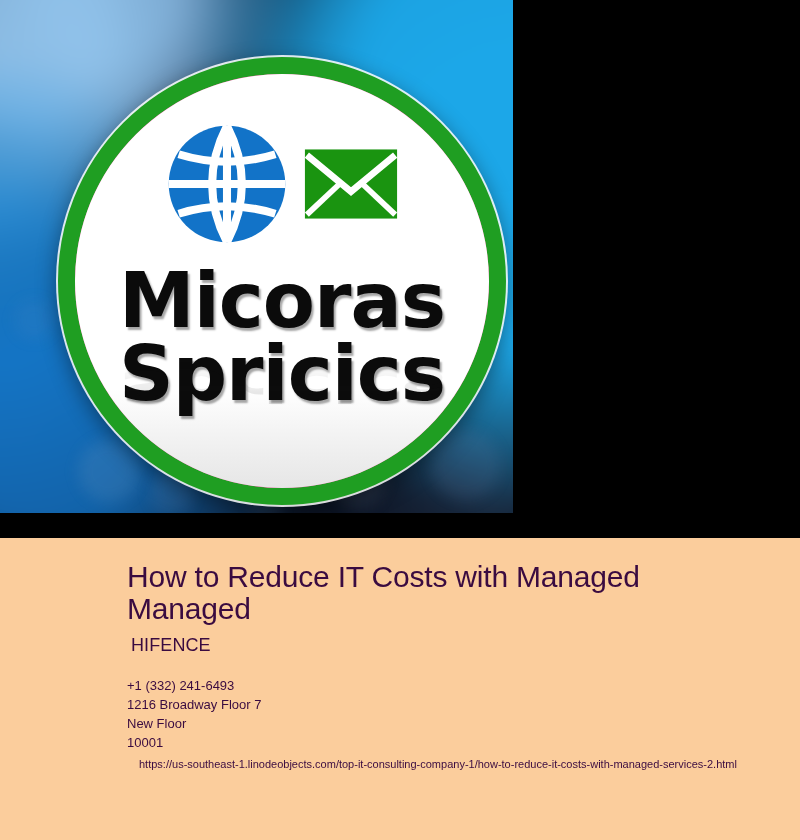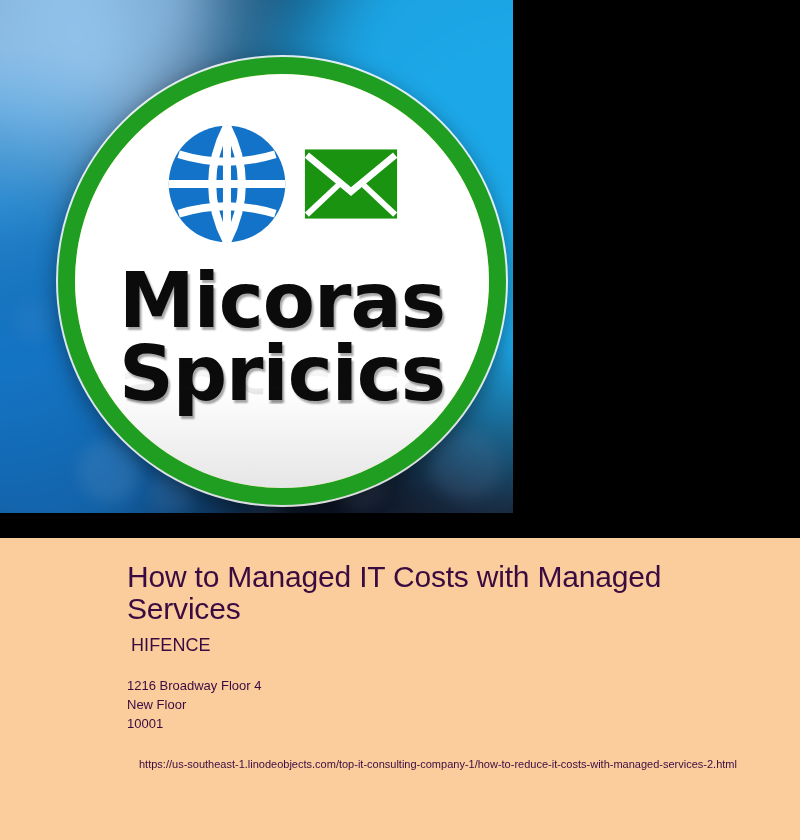--- a/index.html
+++ b/index.html
@@ -73,21 +73,21 @@
   .bokeh.b6 { left: 14px;  top: 300px; width: 40px; height: 40px; background: rgba(110,150,195,0.10); }
 
   
   .logo-badge {
     position: absolute;
     left: 58px;
     top: 57px;
     width: 448px;
     height: 448px;
     border-radius: 50%;
-    background: #84cc16;
+    background: #ec4899;
     border: 17px solid #1f9e22;
     box-sizing: border-box;
     box-shadow: 0 0 0 2px rgba(255,255,255,0.85), 0 6px 22px rgba(0,0,0,0.45);
     overflow: hidden;
     display: flex;
     flex-direction: column;
     align-items: flex-end;
   }
   .logo-inner {
     position: relative;
@@ -248,25 +248,26 @@
         <div class="logo-reflection">Spricics</div>
 
       </div>
     </div>
 
   </div>
 </div>
 
 <div class="content">
 
-  <h1 class="article-title">How to Managed IT Costs with Managed Services</h1>
+  <h1 class="article-title">How to Reduce IT Costs with Managed Managed</h1>
 
   <h2 class="article-author">HIFENCE</h2>
 
   <div class="contact-block">
-    <div class="contact-line">1216 Broadway Floor 4</div>
+    <div class="contact-line">+1 (332) 241-6493</div>
+    <div class="contact-line">1216 Broadway Floor 7</div>
     <div class="contact-line">New Floor</div>
     <div class="contact-line">10001</div>
   </div>
 
   <div class="article-url">https://us-southeast-1.linodeobjects.com/top-it-consulting-company-1/how-to-reduce-it-costs-with-managed-services-2.html</div>
 
 </div>
 
 </body></html>

